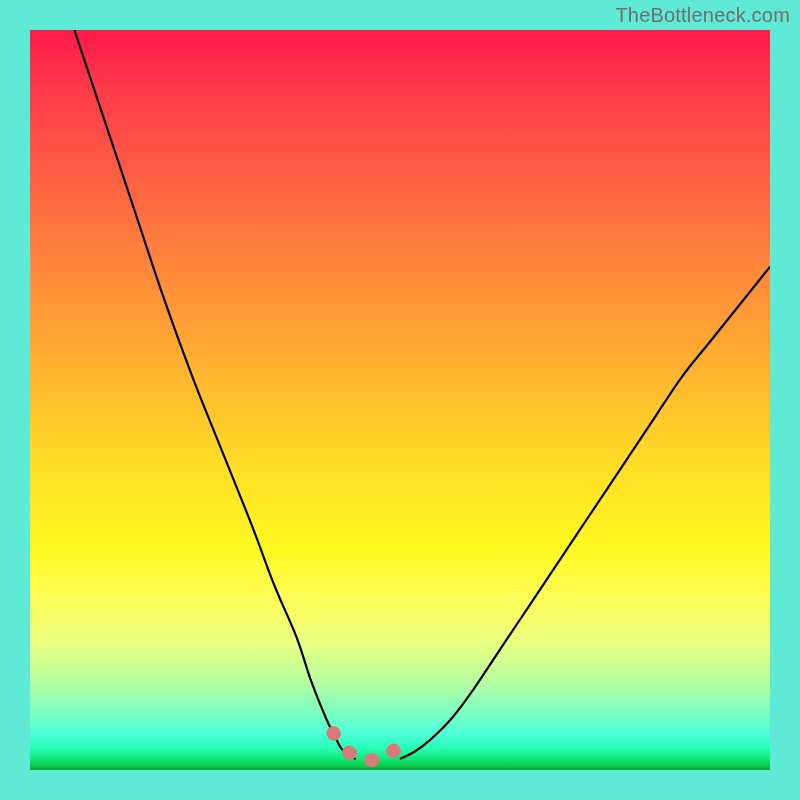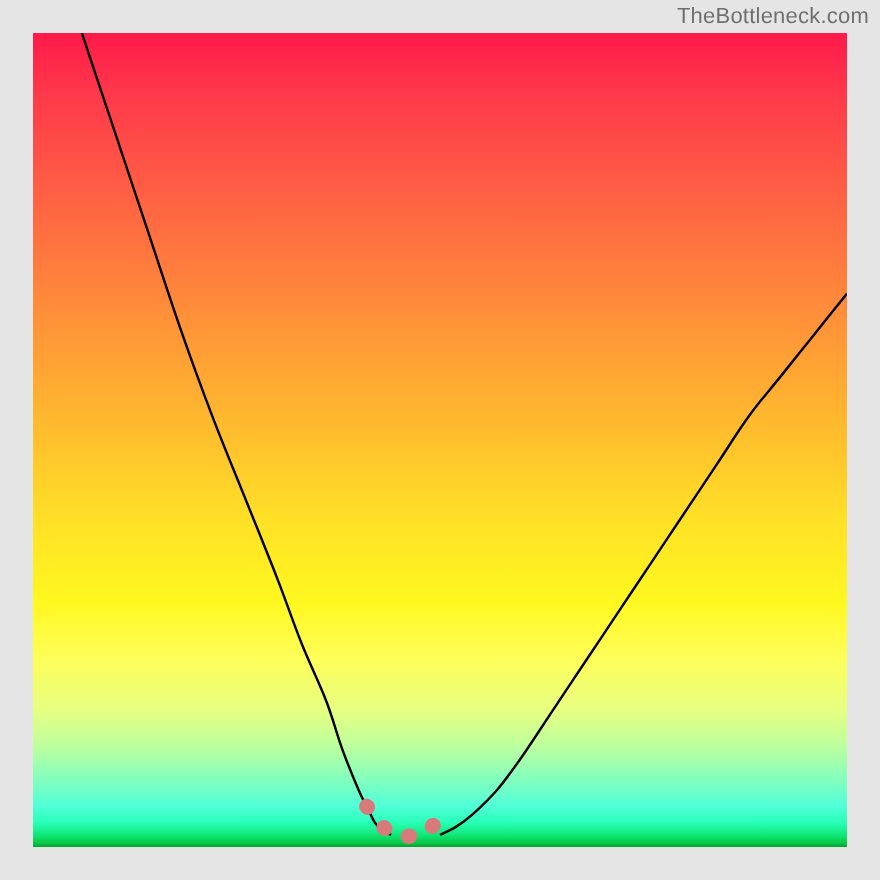--- a/index.html
+++ b/index.html
@@ -10,21 +10,21 @@
     background: #000;
     overflow: hidden;
     font-family: Arial, Helvetica, sans-serif;
   }
   .frame {
     position: absolute;
     top: 0;
     left: 0;
     width: 800px;
     height: 800px;
-    background: #e5e5e5;
+    background: #5eead4;
   }
   .plot-area {
     position: absolute;
     top: 30px;
     left: 30px;
     width: 740px;
     height: 740px;
     background: linear-gradient(
       to bottom,
       #ff1a4a 0%,

